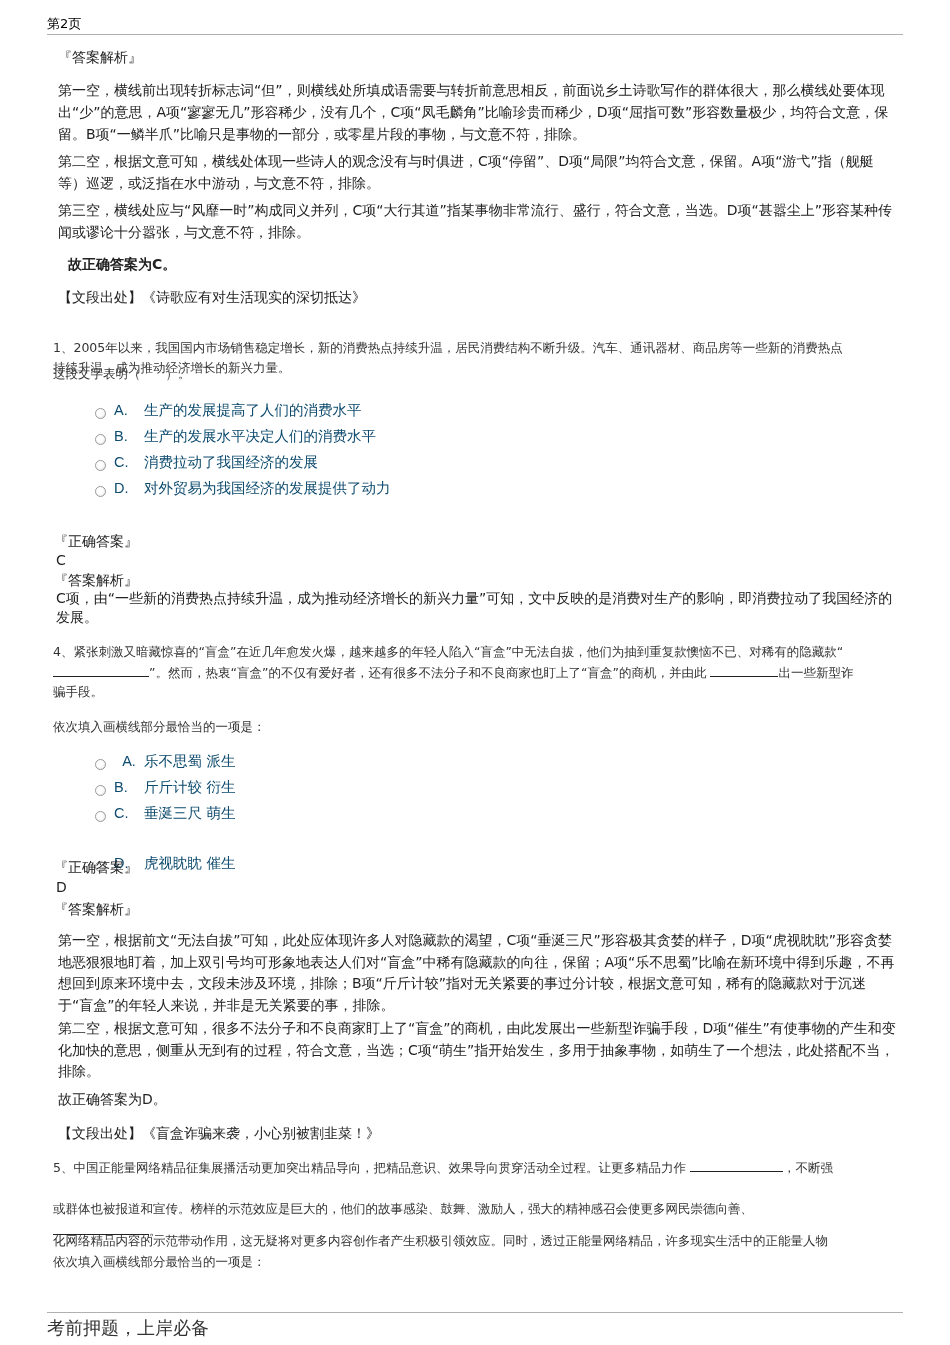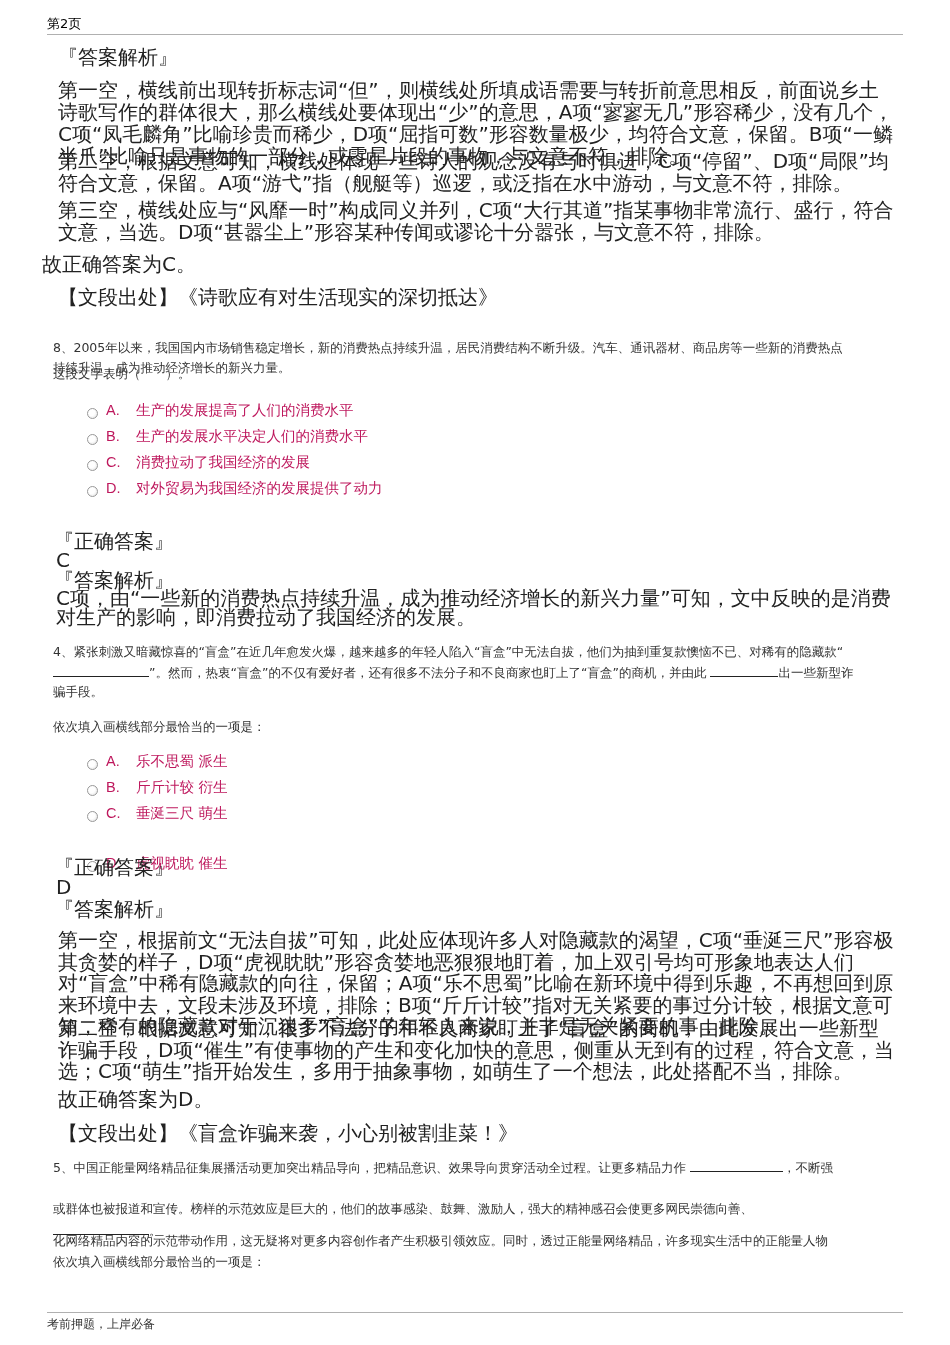--- a/index.html
+++ b/index.html
@@ -3,48 +3,48 @@
 <meta charset="utf-8">
 <style>
   html, body { margin:0; padding:0; background:#ffffff; }
   body { width:950px; height:1345px; position:relative; overflow:hidden;
          font-family:"DejaVu Sans", "Liberation Sans", sans-serif; color:#222; }
   .header { position:absolute; left:47px; right:47px; top:12px; height:22px;
             border-bottom:1px solid #b0b0b0; font-size:13px; color:#000000; }
   .header .left { position:absolute; left:0; top:3px; }
   .header .right { position:absolute; right:0; top:3px; }
   .footer { position:absolute; left:47px; right:47px; top:1312px;
-            border-top:1px solid #b0b0b0; font-size:12px; color:#333; height:22px; }
+            border-top:1px solid #b0b0b0; font-size:18px; color:#333; height:22px; }
   .footer .left { position:absolute; left:0; top:3px; }
   .footer .right { position:absolute; right:0; top:3px; }
   .abs { position:absolute; }
-  .p15 { font-size:20px; line-height:22px; color:#222; }
+  .p15 { font-size:14px; line-height:22px; color:#222; }
   .p13 { font-size:12.5px; line-height:20px; color:#333; }
-  .opt { position:absolute; left:87px; font-size:14.5px; color:#be185d; height:22px; line-height:22px; }
+  .opt { position:absolute; left:95px; font-size:14.5px; color:#0c4a6e; height:22px; line-height:22px; }
   .radio { display:inline-block; width:9px; height:9px; border:1px solid #999; border-radius:50%;
            vertical-align:middle; margin-right:8px; position:relative; top:2px;
            background:radial-gradient(circle at 40% 40%, #fff 40%, #ddd 100%); }
   .optl { display:inline-block; width:30px; font-family:"Liberation Sans", sans-serif; }
   .blank { display:inline-block; border-bottom:1px solid #222; height:14px; vertical-align:baseline; }
 </style>
 </head>
 <body>
 
 <div class="header">
   <span class="left">第2页</span>
 </div>
 
 <div class="abs p15" style="left:58px; top:46px;">『答案解析』</div>
 <div class="abs p15" style="left:58px; top:79px; width:840px;">第一空，横线前出现转折标志词“但”，则横线处所填成语需要与转折前意思相反，前面说乡土诗歌写作的群体很大，那么横线处要体现出“少”的意思，A项“寥寥无几”形容稀少，没有几个，C项“凤毛麟角”比喻珍贵而稀少，D项“屈指可数”形容数量极少，均符合文意，保留。B项“一鳞半爪”比喻只是事物的一部分，或零星片段的事物，与文意不符，排除。</div>
 <div class="abs p15" style="left:58px; top:150px; width:840px;">第二空，根据文意可知，横线处体现一些诗人的观念没有与时俱进，C项“停留”、D项“局限”均符合文意，保留。A项“游弋”指（舰艇等）巡逻，或泛指在水中游动，与文意不符，排除。</div>
 <div class="abs p15" style="left:58px; top:199px; width:840px;">第三空，横线处应与“风靡一时”构成同义并列，C项“大行其道”指某事物非常流行、盛行，符合文意，当选。D项“甚嚣尘上”形容某种传闻或谬论十分嚣张，与文意不符，排除。</div>
-<div class="abs p15" style="left:42px; top:253px;">故正确答案为C。</div>
+<div class="abs p15" style="left:68px; top:253px;font-weight:bold;">故正确答案为C。</div>
 <div class="abs p15" style="left:58px; top:286px;">【文段出处】《诗歌应有对生活现实的深切抵达》</div>
 
-<div class="abs p13" style="left:53px; top:338px; width:860px; white-space:nowrap;">8、2005年以来，我国国内市场销售稳定增长，新的消费热点持续升温，居民消费结构不断升级。汽车、通讯器材、商品房等一些新的消费热点</div>
+<div class="abs p13" style="left:53px; top:338px; width:860px; white-space:nowrap;">1、2005年以来，我国国内市场销售稳定增长，新的消费热点持续升温，居民消费结构不断升级。汽车、通讯器材、商品房等一些新的消费热点</div>
 <div class="abs p13" style="left:53px; top:358px;">持续升温，成为推动经济增长的新兴力量。</div>
 <div class="abs p13" style="left:53px; top:364px;">这段文字表明（　　）。</div>
 
 <div class="opt" style="top:399px;">
   <span class="radio"></span><span class="optl">A.</span><span>生产的发展提高了人们的消费水平</span>
 </div>
 <div class="opt" style="top:425px;">
   <span class="radio"></span><span class="optl">B.</span><span>生产的发展水平决定人们的消费水平</span>
 </div>
 <div class="opt" style="top:451px;">
@@ -60,21 +60,21 @@
 <div class="abs p15" style="left:56px; top:589px; width:845px; line-height:19px;">C项，由“一些新的消费热点持续升温，成为推动经济增长的新兴力量”可知，文中反映的是消费对生产的影响，即消费拉动了我国经济的发展。</div>
 
 <div class="abs p13" style="left:53px; top:642px; width:860px; white-space:nowrap;">4、紧张刺激又暗藏惊喜的“盲盒”在近几年愈发火爆，越来越多的年轻人陷入“盲盒”中无法自拔，他们为抽到重复款懊恼不已、对稀有的隐藏款“</div>
 <div class="abs p13" style="left:53px; top:662px; white-space:nowrap;">
   <span class="blank" style="width:96px;"></span><span>”。然而，热衷“盲盒”的不仅有爱好者，还有很多不法分子和不良商家也盯上了“盲盒”的商机，并由此</span>
   <span class="blank" style="width:68px;"></span><span>出一些新型诈</span>
 </div>
 <div class="abs p13" style="left:53px; top:682px;">骗手段。</div>
 <div class="abs p13" style="left:53px; top:717px;">依次填入画横线部分最恰当的一项是：</div>
 
-<div class="opt" style="top:750px;">
+<div class="opt" style="top:750px;text-align:center;">
   <span class="radio"></span><span class="optl">A.</span><span>乐不思蜀 派生</span>
 </div>
 <div class="opt" style="top:776px;">
   <span class="radio"></span><span class="optl">B.</span><span>斤斤计较 衍生</span>
 </div>
 <div class="opt" style="top:802px;">
   <span class="radio"></span><span class="optl">C.</span><span>垂涎三尺 萌生</span>
 </div>
 <div class="opt" style="top:828px;margin-top:24px;">
   <span class="radio"></span><span class="optl">D.</span><span>虎视眈眈 催生</span>

